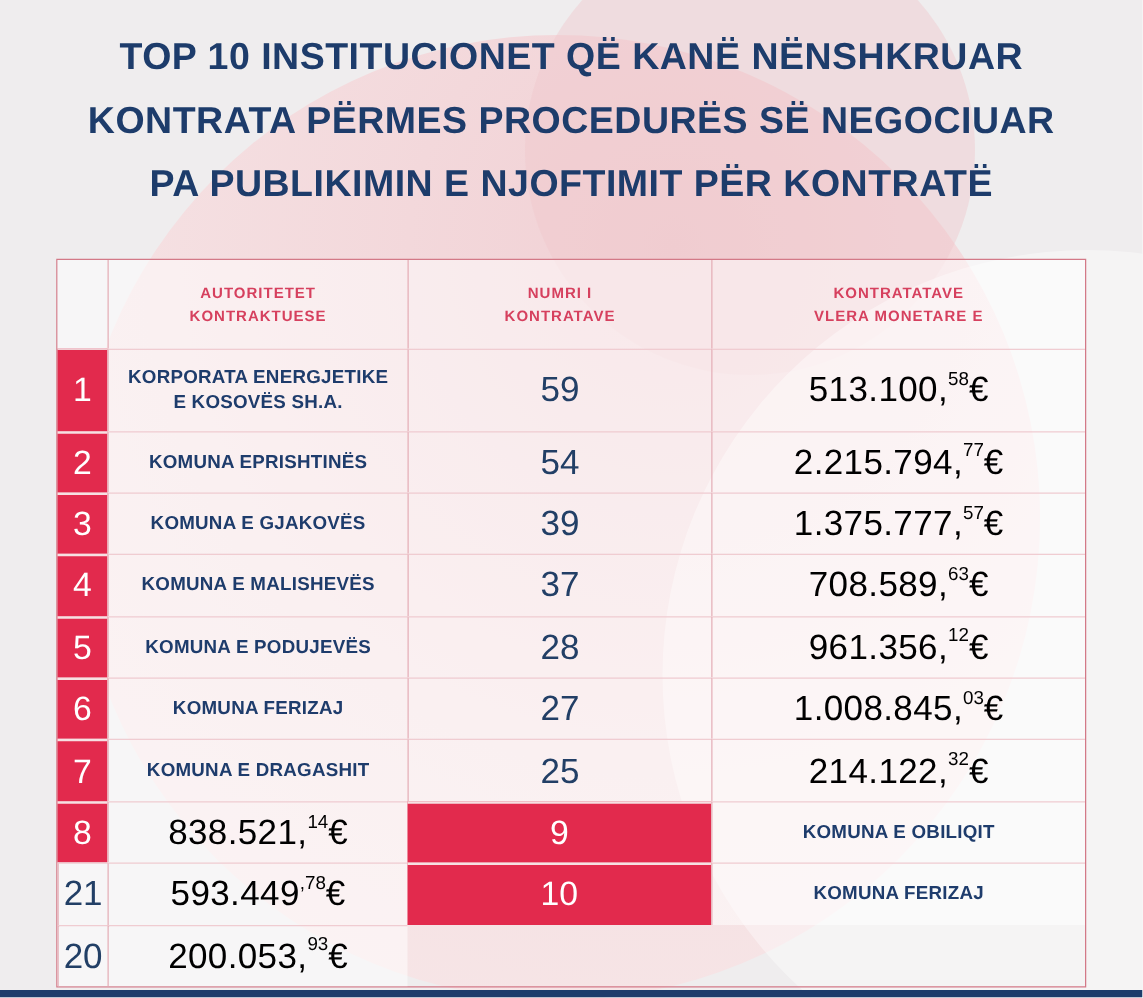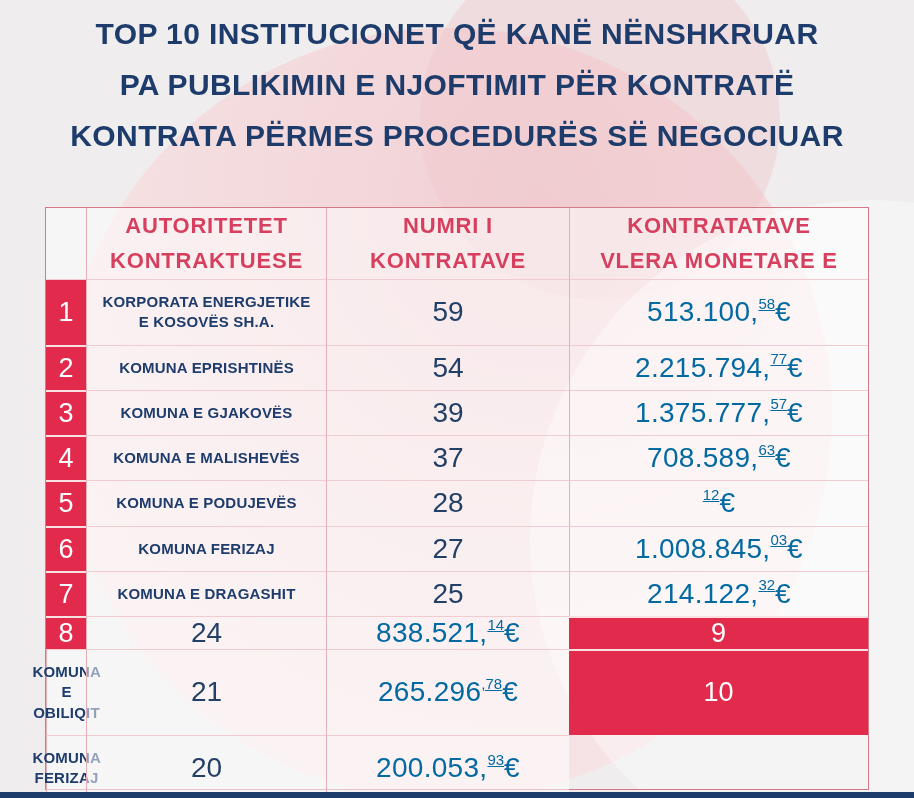--- a/index.html
+++ b/index.html
@@ -16,73 +16,73 @@
   }
   .blob-accent{
     position:absolute;left:420px;top:-60px;width:360px;height:360px;
     border-radius:50%;background:rgba(240,199,204,0.45);
   }
   .blob-highlight{
     position:absolute;left:530px;top:200px;width:680px;height:680px;
     border-radius:50%;background:rgba(255,255,255,0.38);
   }
   .title{
-    position:absolute;left:0;top:8px;width:914px;
+    position:absolute;left:0;top:20px;width:914px;
     text-align:center;color:#1d3c6b;font-weight:700;
     font-size:30px;line-height:51px;letter-spacing:0.4px;
   }
   .table{
     position:absolute;left:45px;top:207px;width:824px;height:583px;
     display:grid;
     grid-template-columns:40px 240px 243px 1fr;
     grid-template-rows:71px repeat(10,1fr);
     border:1px solid #d37987;
     box-sizing:border-box;
   }
   .cell{
     display:flex;align-items:center;justify-content:center;
     background:rgba(255,255,255,0.52);
     box-sizing:border-box;text-align:center;
     border-top:1px solid #f0ccd1;
   }
   .cell.hrow{border-top:none;}
   .cell.vline{border-left:1px solid #e5afb8;}
   .head{
-    color:#d6405e;font-weight:700;font-size:22px;letter-spacing:0.8px;
+    color:#d6405e;font-weight:700;font-size:12px;letter-spacing:0.8px;
     line-height:1.55;flex-direction:column;
   }
   .rank{
     background:#e22a4d;color:#ffffff;font-size:27px;font-weight:400;
     border-top:2px solid #f6e0e2;
   }
   .rank.first{border-top:1px solid #f0ccd1;}
   .authority{
     color:#1e3c6c;font-weight:700;font-size:15px;letter-spacing:0.2px;
     line-height:1.35;padding:12px 10px;
   }
   .contracts{color:#223f66;font-size:28px;font-weight:400;}
-  .value{color:#0369a1;font-size:28px;font-weight:400;letter-spacing:0.3px;}
-  .value .sup{font-size:15px;position:relative;top:-9px;letter-spacing:0;text-decoration:underline;}
+  .value{color:#000000;font-size:28px;font-weight:400;letter-spacing:0.3px;}
+  .value .sup{font-size:15px;position:relative;top:-9px;letter-spacing:0;}
   .bottom-bar{
     position:absolute;left:0;bottom:0;width:914px;height:6px;
     background:#1d3c6b;
   }
 </style>
 </head>
 <body>
 
 <div class="stage">
   <div class="blob-main"></div>
   <div class="blob-accent"></div>
   <div class="blob-highlight"></div>
 
   <div class="title">
     <div>TOP 10 INSTITUCIONET QË KANË NËNSHKRUAR</div>
+    <div>KONTRATA PËRMES PROCEDURËS SË NEGOCIUAR</div>
     <div>PA PUBLIKIMIN E NJOFTIMIT PËR KONTRATË</div>
-    <div>KONTRATA PËRMES PROCEDURËS SË NEGOCIUAR</div>
   </div>
 
   <div class="table">
 
     <div class="cell hrow"></div>
     <div class="cell hrow vline head">
       <span>AUTORITETET</span>
       <span>KONTRAKTUESE</span>
     </div>
     <div class="cell hrow vline head">
@@ -127,20 +127,21 @@
     <div class="cell vline value">
         <span>708.589,</span>
         <span class="sup">63</span>
         <span> €</span>
       </div>
 
     <div class="cell rank">5</div>
     <div class="cell vline authority">KOMUNA E PODUJEVËS</div>
     <div class="cell vline contracts">28</div>
     <div class="cell vline value">
+        <span>961.356,</span>
         <span class="sup">12</span>
         <span>€</span>
       </div>
 
     <div class="cell rank">6</div>
     <div class="cell vline authority">KOMUNA FERIZAJ</div>
     <div class="cell vline contracts">27</div>
     <div class="cell vline value">
         <span>1.008.845,</span>
         <span class="sup">03</span>
@@ -150,32 +151,31 @@
     <div class="cell rank">7</div>
     <div class="cell vline authority">KOMUNA E DRAGASHIT</div>
     <div class="cell vline contracts">25</div>
     <div class="cell vline value">
         <span>214.122,</span>
         <span class="sup">32</span>
         <span> €</span>
       </div>
 
     <div class="cell rank">8</div>
-    <div class="cell vline contracts">24</div>
     <div class="cell vline value">
         <span>838.521,</span>
         <span class="sup">14</span>
         <span> €</span>
       </div>
 
     <div class="cell rank">9</div>
     <div class="cell vline authority">KOMUNA E OBILIQIT</div>
     <div class="cell vline contracts">21</div>
     <div class="cell vline value">
-        <span>265.296</span>
+        <span>593.449</span>
         <span class="sup">,78</span>
         <span> €</span>
       </div>
 
     <div class="cell rank">10</div>
     <div class="cell vline authority">KOMUNA FERIZAJ</div>
     <div class="cell vline contracts">20</div>
     <div class="cell vline value">
         <span>200.053,</span>
         <span class="sup">93</span>

